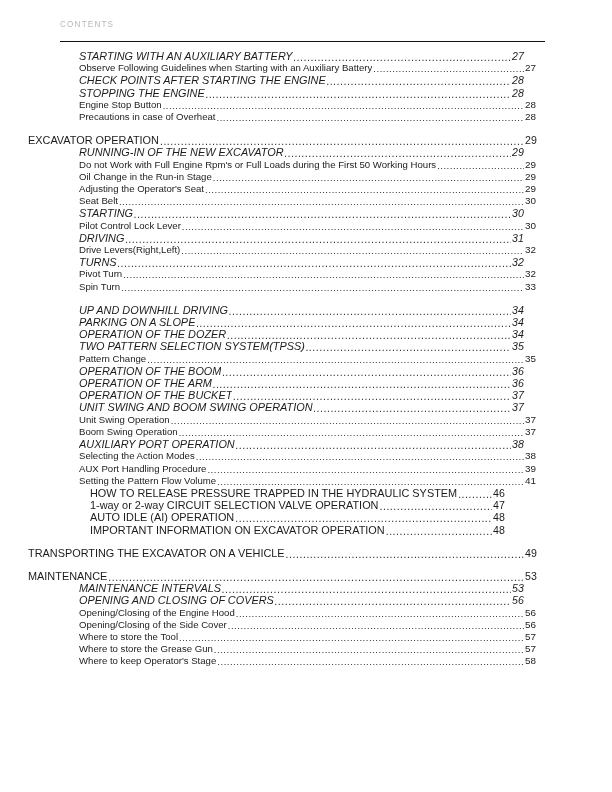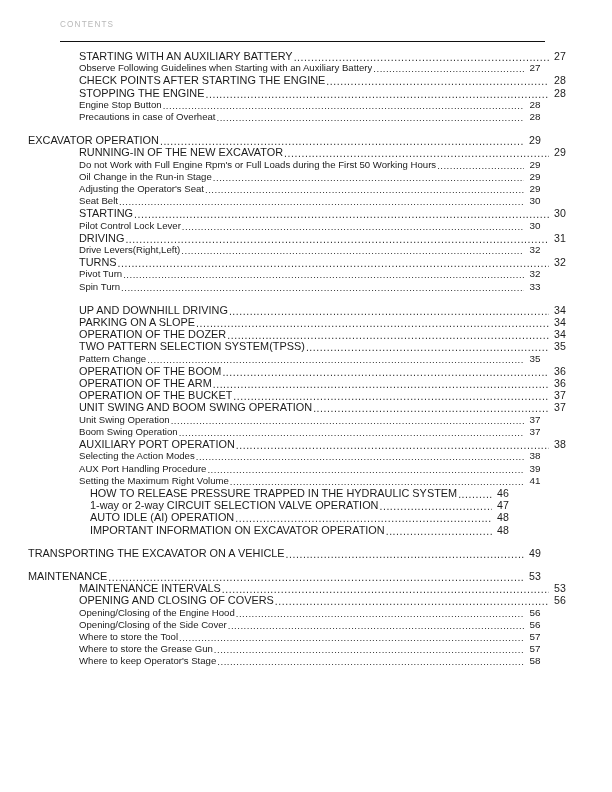--- a/index.html
+++ b/index.html
@@ -57,21 +57,21 @@
     align-items: baseline;
     width: 100%;
     line-height: 12.2px;
     white-space: nowrap;
   }
 
   .toc-entry.gap-before { margin-top: 11px; }
 
   
   .toc-entry.lvl0 { padding-left: 28px;  padding-right: 67px; }
-  .toc-entry.lvl1 { padding-left: 79px;  padding-right: 42px; }
+  .toc-entry.lvl1 { padding-left: 79px;  padding-right: 80px; font-style: italic; }
   .toc-entry.lvl2 { padding-left: 90px;  padding-right: 99px; }
   .toc-entry.lvl3 { padding-left: 79px; padding-right: 67px; }
 
   .entry-title {
     font-size: 10.6px;
     color: #1c1c1c;
     flex: 0 1 auto;
     overflow: hidden;
   }
 
@@ -107,21 +107,21 @@
   }
 
   .toc-entry.lvl3 .leader::after {
     font-size: 9.6px;
     letter-spacing: 0.5px;
   }
 
   .entry-page {
     flex: 0 0 auto;
     width: 20px;
-    text-align: center;
+    text-align: left;
     font-size: 10.6px;
     color: #1c1c1c;
   }
 
   .toc-entry.lvl3 > .entry-page { font-size: 9.9px; }
 
   
   .toc-entry.tight .leader { min-width: 2px; }
 </style>
 </head>
@@ -295,21 +295,21 @@
         <span class="entry-title">Selecting the Action Modes</span>
         <span class="leader"></span>
         <span class="entry-page">38</span>
       </div>
       <div class="toc-entry lvl3">
         <span class="entry-title">AUX Port Handling Procedure</span>
         <span class="leader"></span>
         <span class="entry-page">39</span>
       </div>
       <div class="toc-entry lvl3">
-        <span class="entry-title">Setting the Maximum Right Volume</span>
+        <span class="entry-title">Setting the Pattern Flow Volume</span>
         <span class="leader"></span>
         <span class="entry-page">41</span>
       </div>
       <div class="toc-entry lvl2 tight">
         <span class="entry-title">HOW TO RELEASE PRESSURE TRAPPED IN THE HYDRAULIC SYSTEM</span>
         <span class="leader"></span>
         <span class="entry-page">46</span>
       </div>
       <div class="toc-entry lvl2">
         <span class="entry-title">1-way or 2-way CIRCUIT SELECTION VALVE OPERATION</span>

